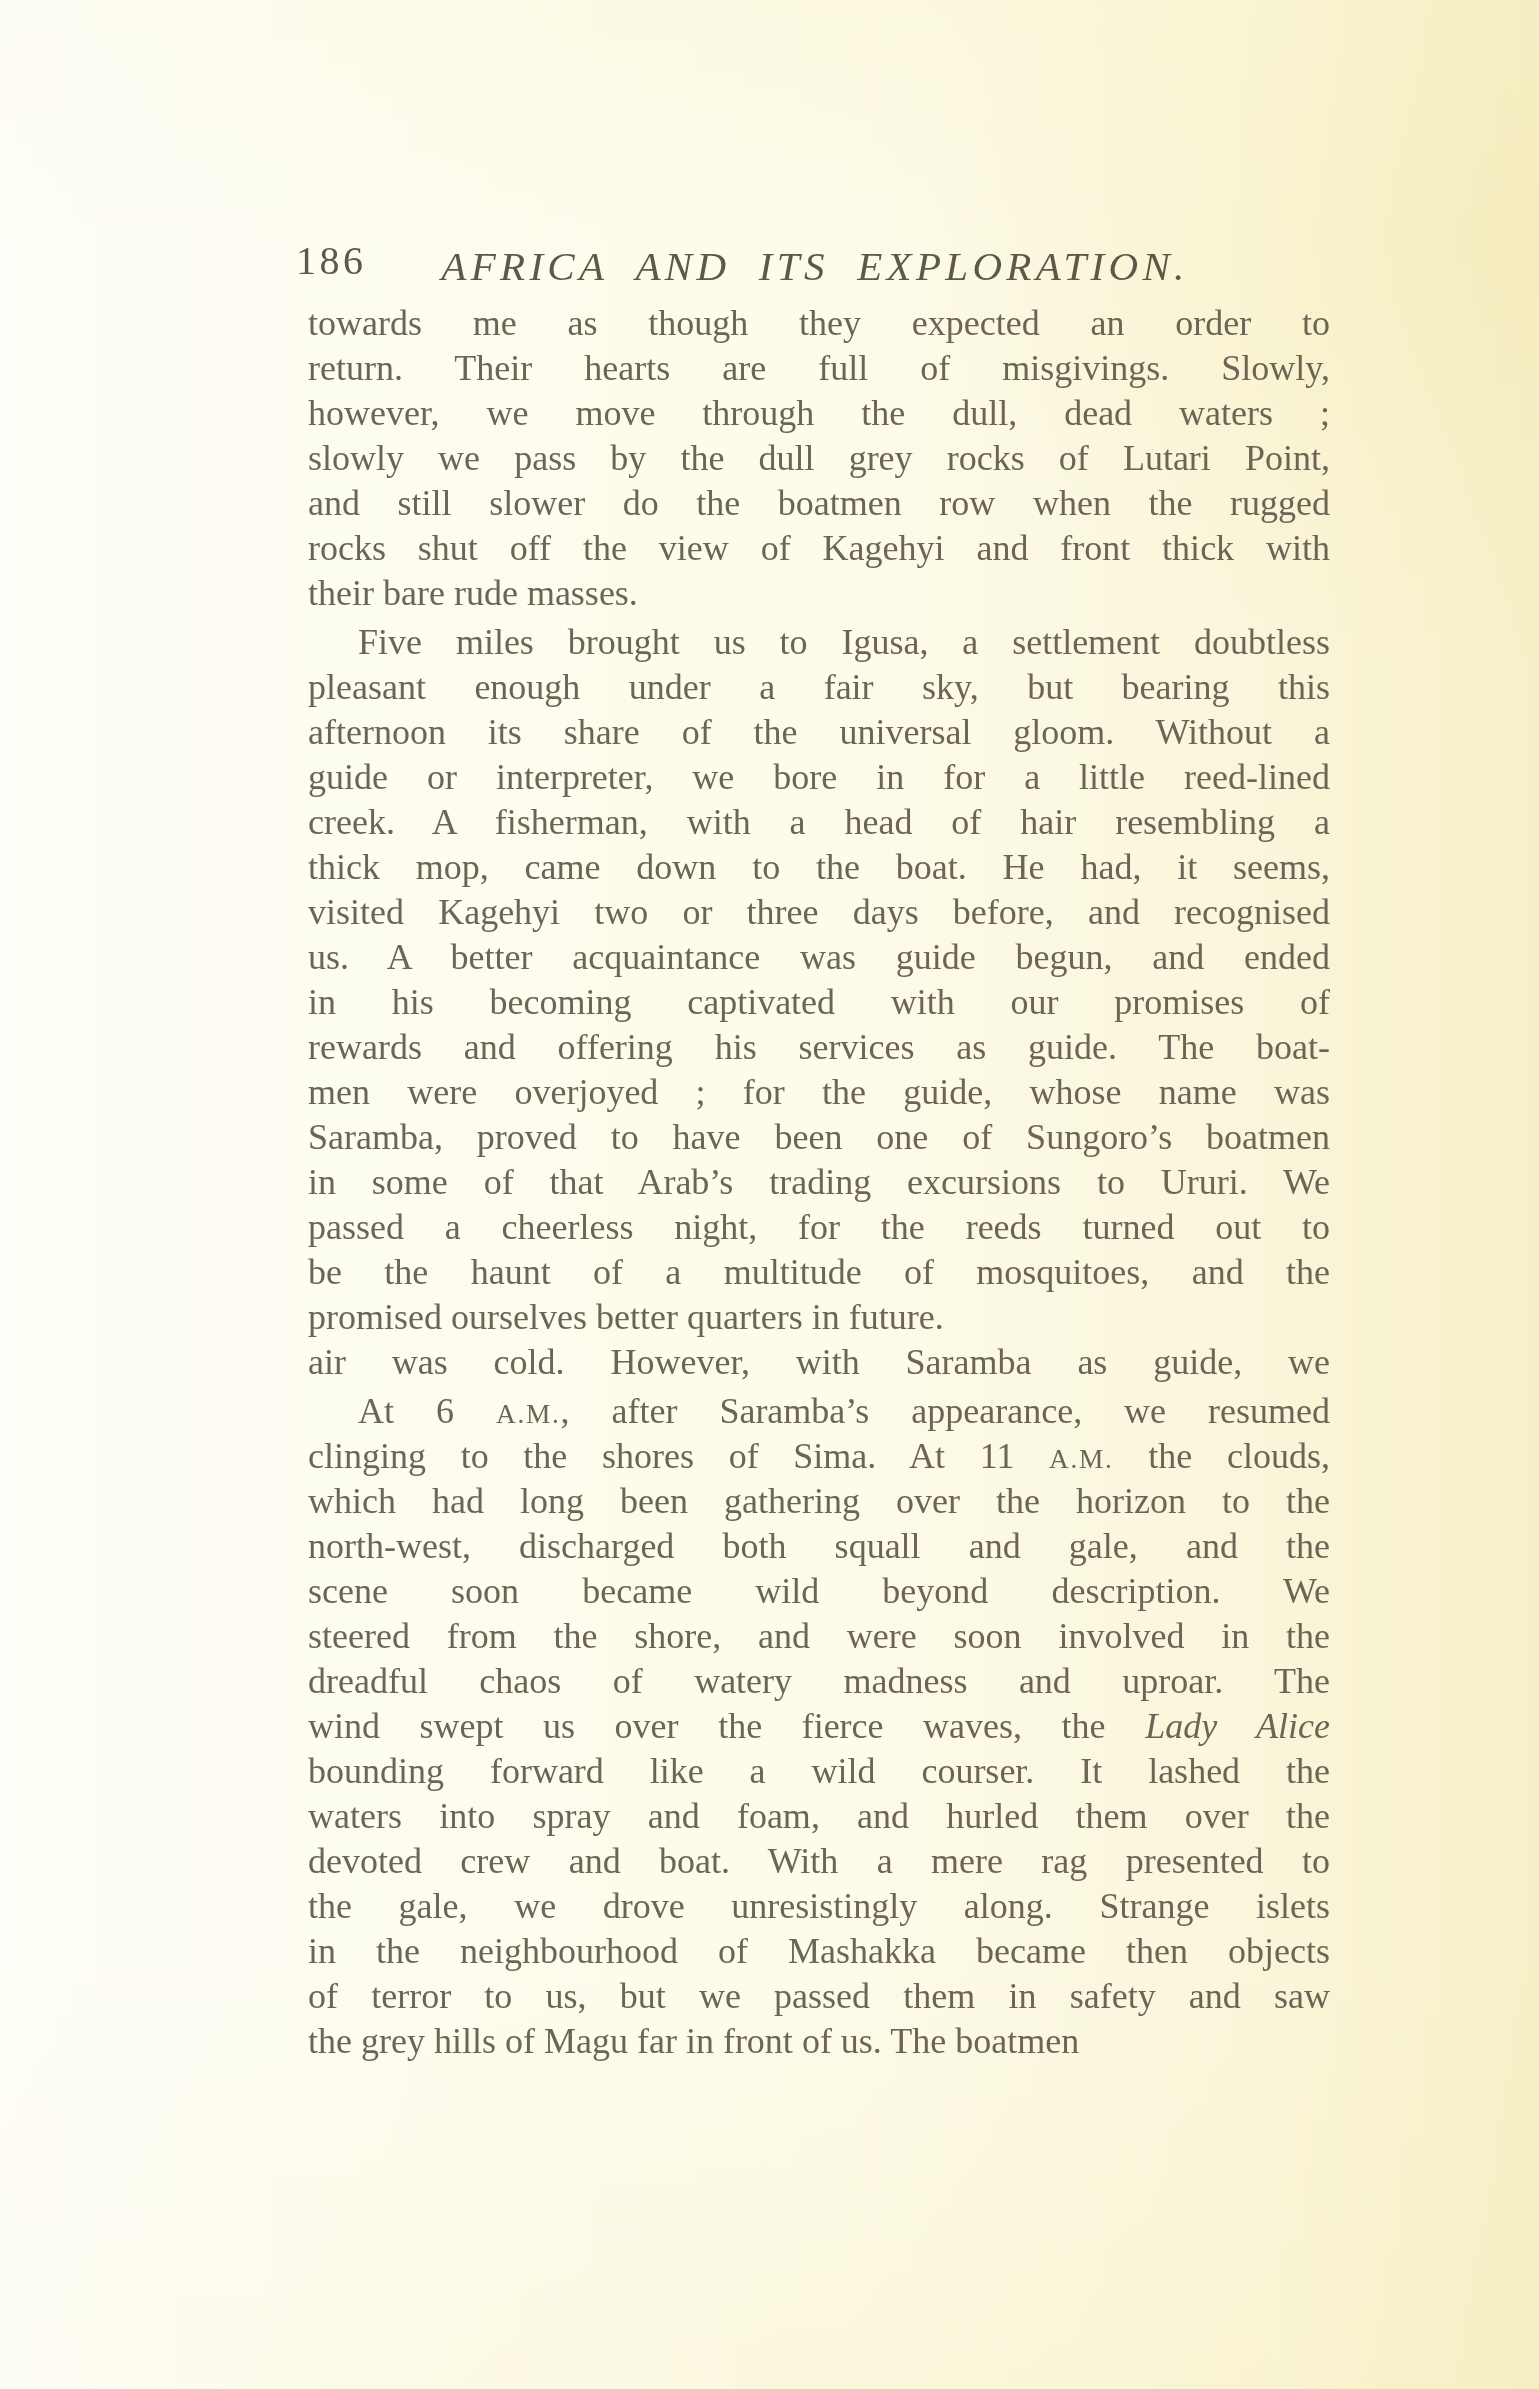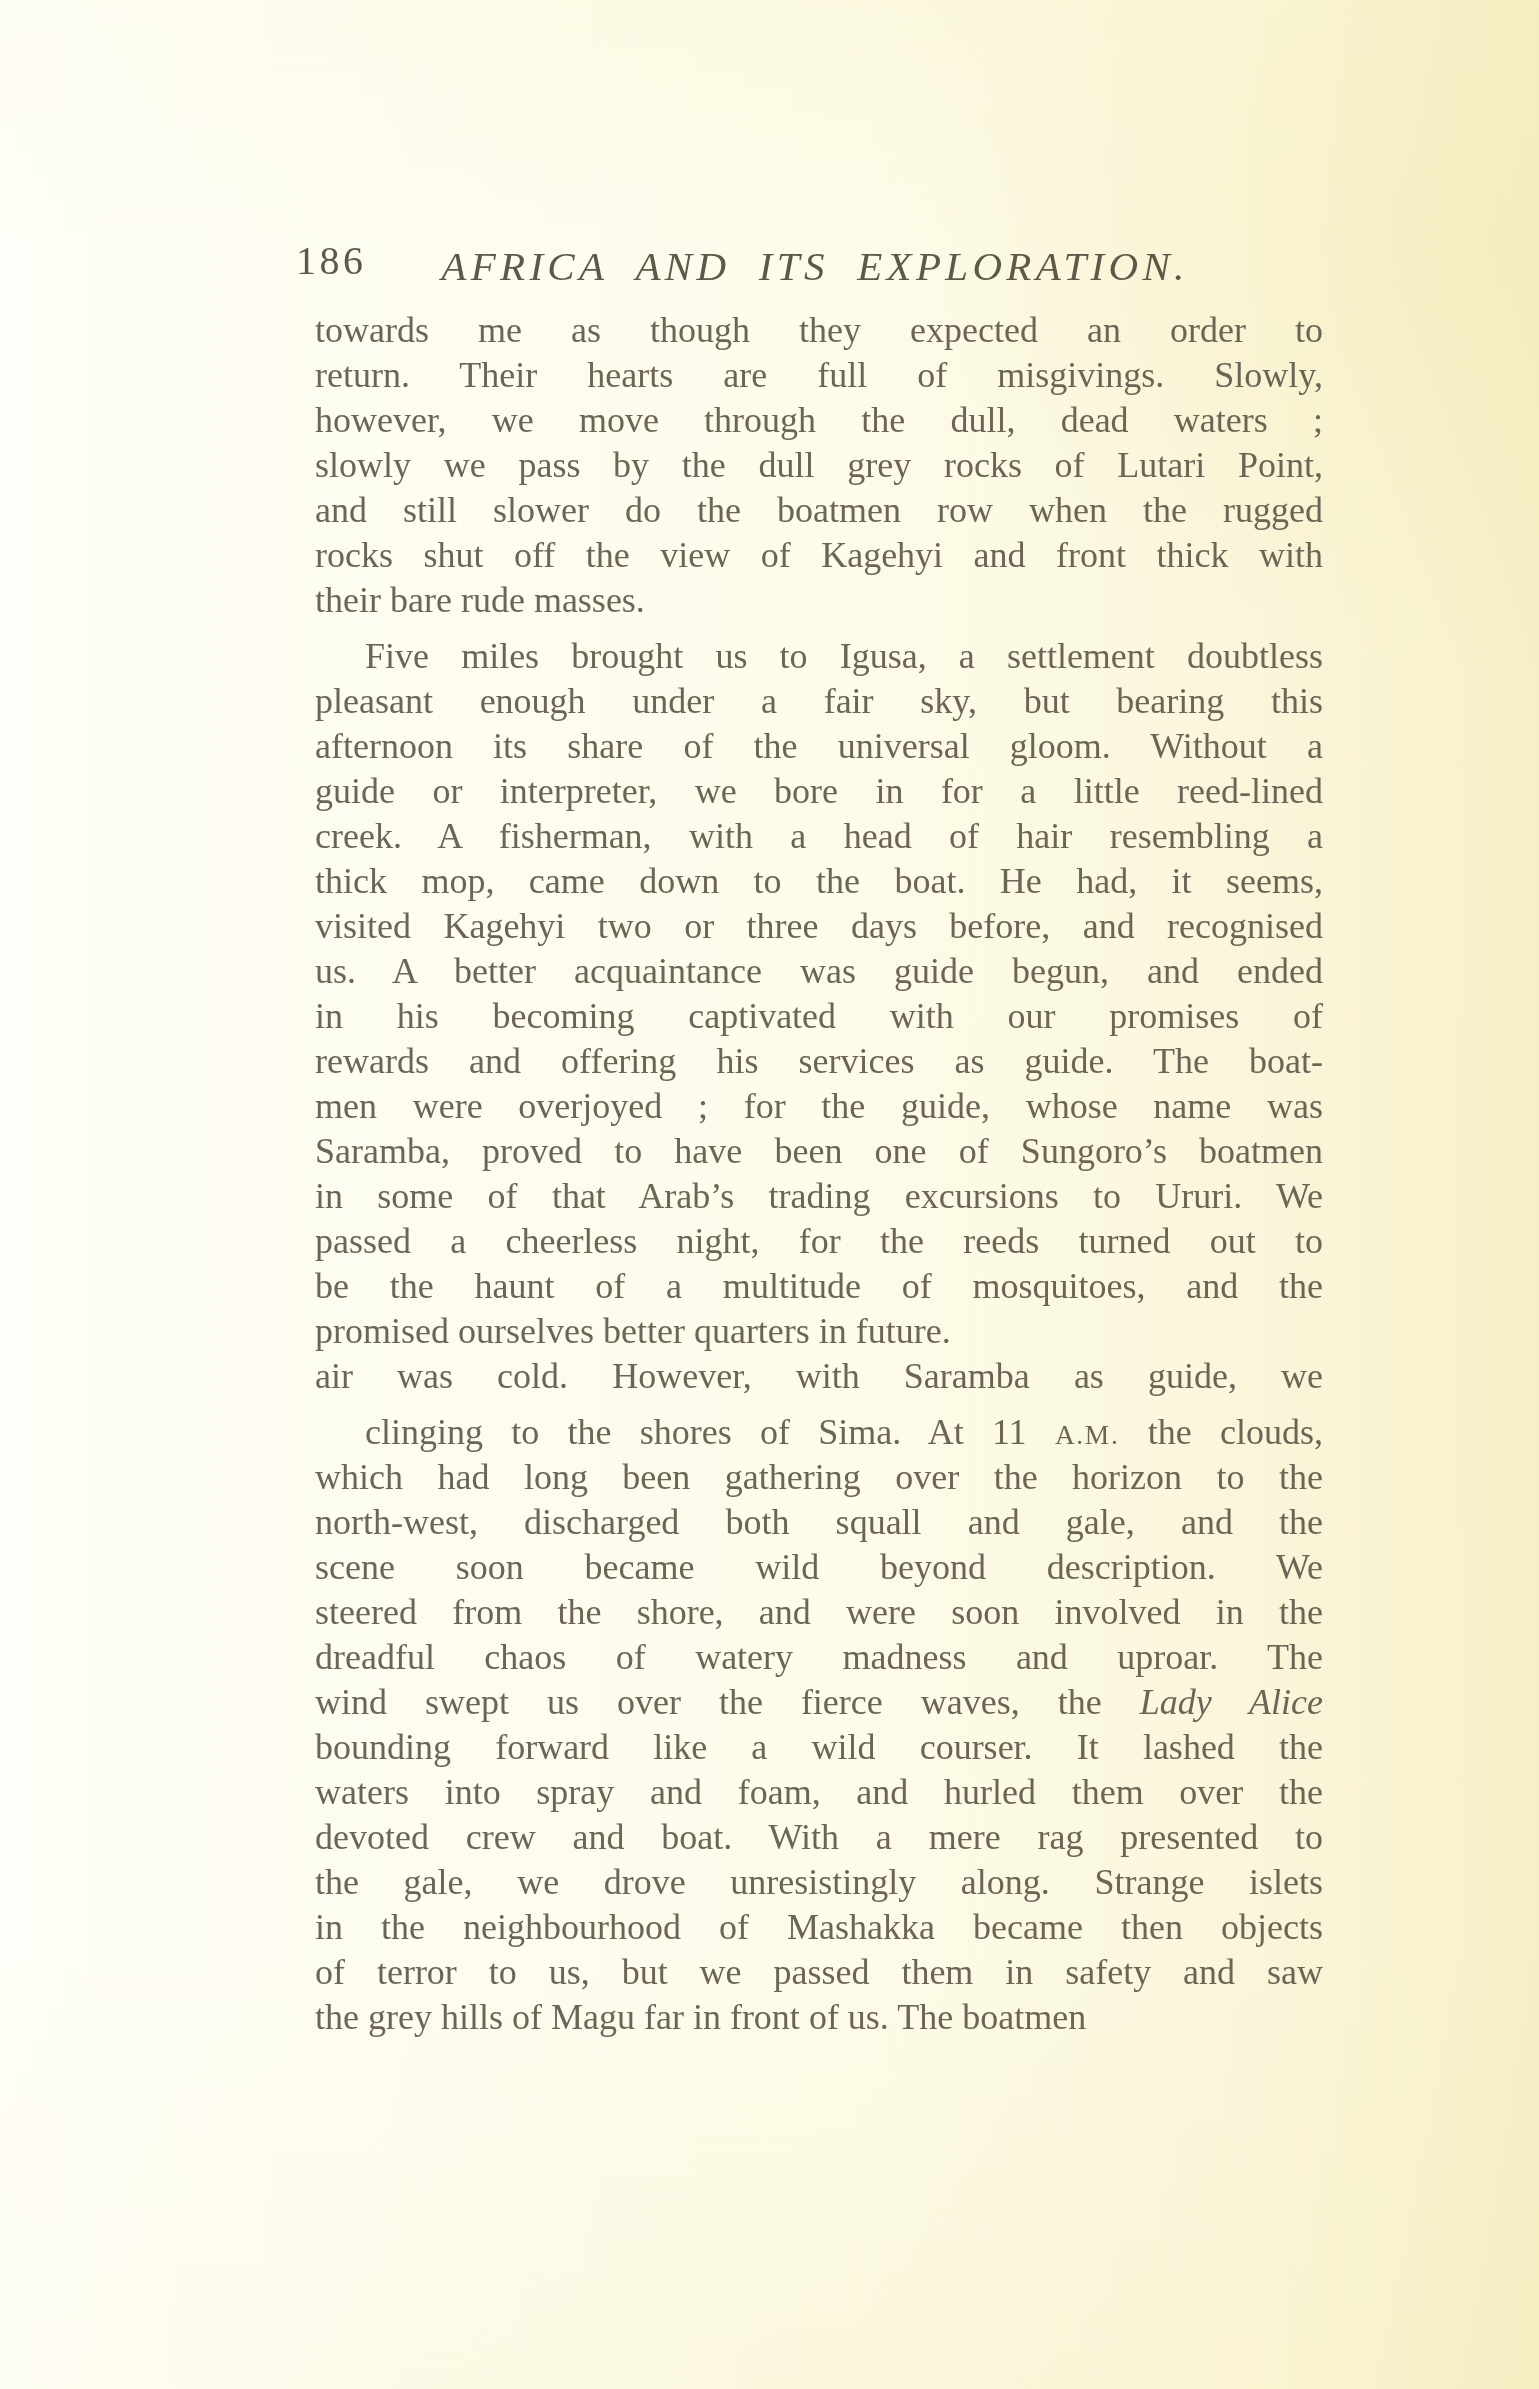--- a/index.html
+++ b/index.html
@@ -40,21 +40,21 @@
   .text-block {
     position: absolute;
     left: 304px;
     top: 297px;
     width: 1030px;
     font-size: 36px;
     line-height: 45px;
     color: #6c6555;
     text-align: justify;
   }
-  .para { margin: 11px; font-family: Liberation Serif, serif; }
+  .para { margin: 4px; font-family: Liberation Serif, serif; }
   .para .line {
     text-align: justify;
     text-align-last: justify;
     height: 45px;
     overflow: visible;
   }
   .para .line.last {
     text-align-last: left;
   }
   .para.indent .line:first-child { text-indent: 50px; }
@@ -93,20 +93,21 @@
         <div class="line">rewards and offering his services as guide.  The boat-</div>
         <div class="line">men were overjoyed ; for the guide, whose name was</div>
         <div class="line">Saramba, proved to have been one of Sungoro’s boatmen</div>
         <div class="line">in some of that Arab’s trading excursions to Ururi.  We</div>
         <div class="line">passed a cheerless night, for the reeds turned out to</div>
         <div class="line">be the haunt of a multitude of mosquitoes, and the</div>
         <div class="line last">promised ourselves better quarters in future.</div>
         <div class="line">air was cold.  However, with Saramba as guide, we</div>
       </div>
       <div class="para indent">
+        <div class="line">At 6 <span class="sc">A.M.</span>, after Saramba’s appearance, we resumed</div>
         <div class="line">clinging to the shores of Sima.  At 11 <span class="sc">A.M.</span> the clouds,</div>
         <div class="line">which had long been gathering over the horizon to the</div>
         <div class="line">north-west, discharged both squall and gale, and the</div>
         <div class="line">scene soon became wild beyond description.  We</div>
         <div class="line">steered from the shore, and were soon involved in the</div>
         <div class="line">dreadful chaos of watery madness and uproar.  The</div>
         <div class="line">wind swept us over the fierce waves, the <i>Lady Alice</i></div>
         <div class="line">bounding forward like a wild courser.  It lashed the</div>
         <div class="line">waters into spray and foam, and hurled them over the</div>
         <div class="line">devoted crew and boat.  With a mere rag presented to</div>

